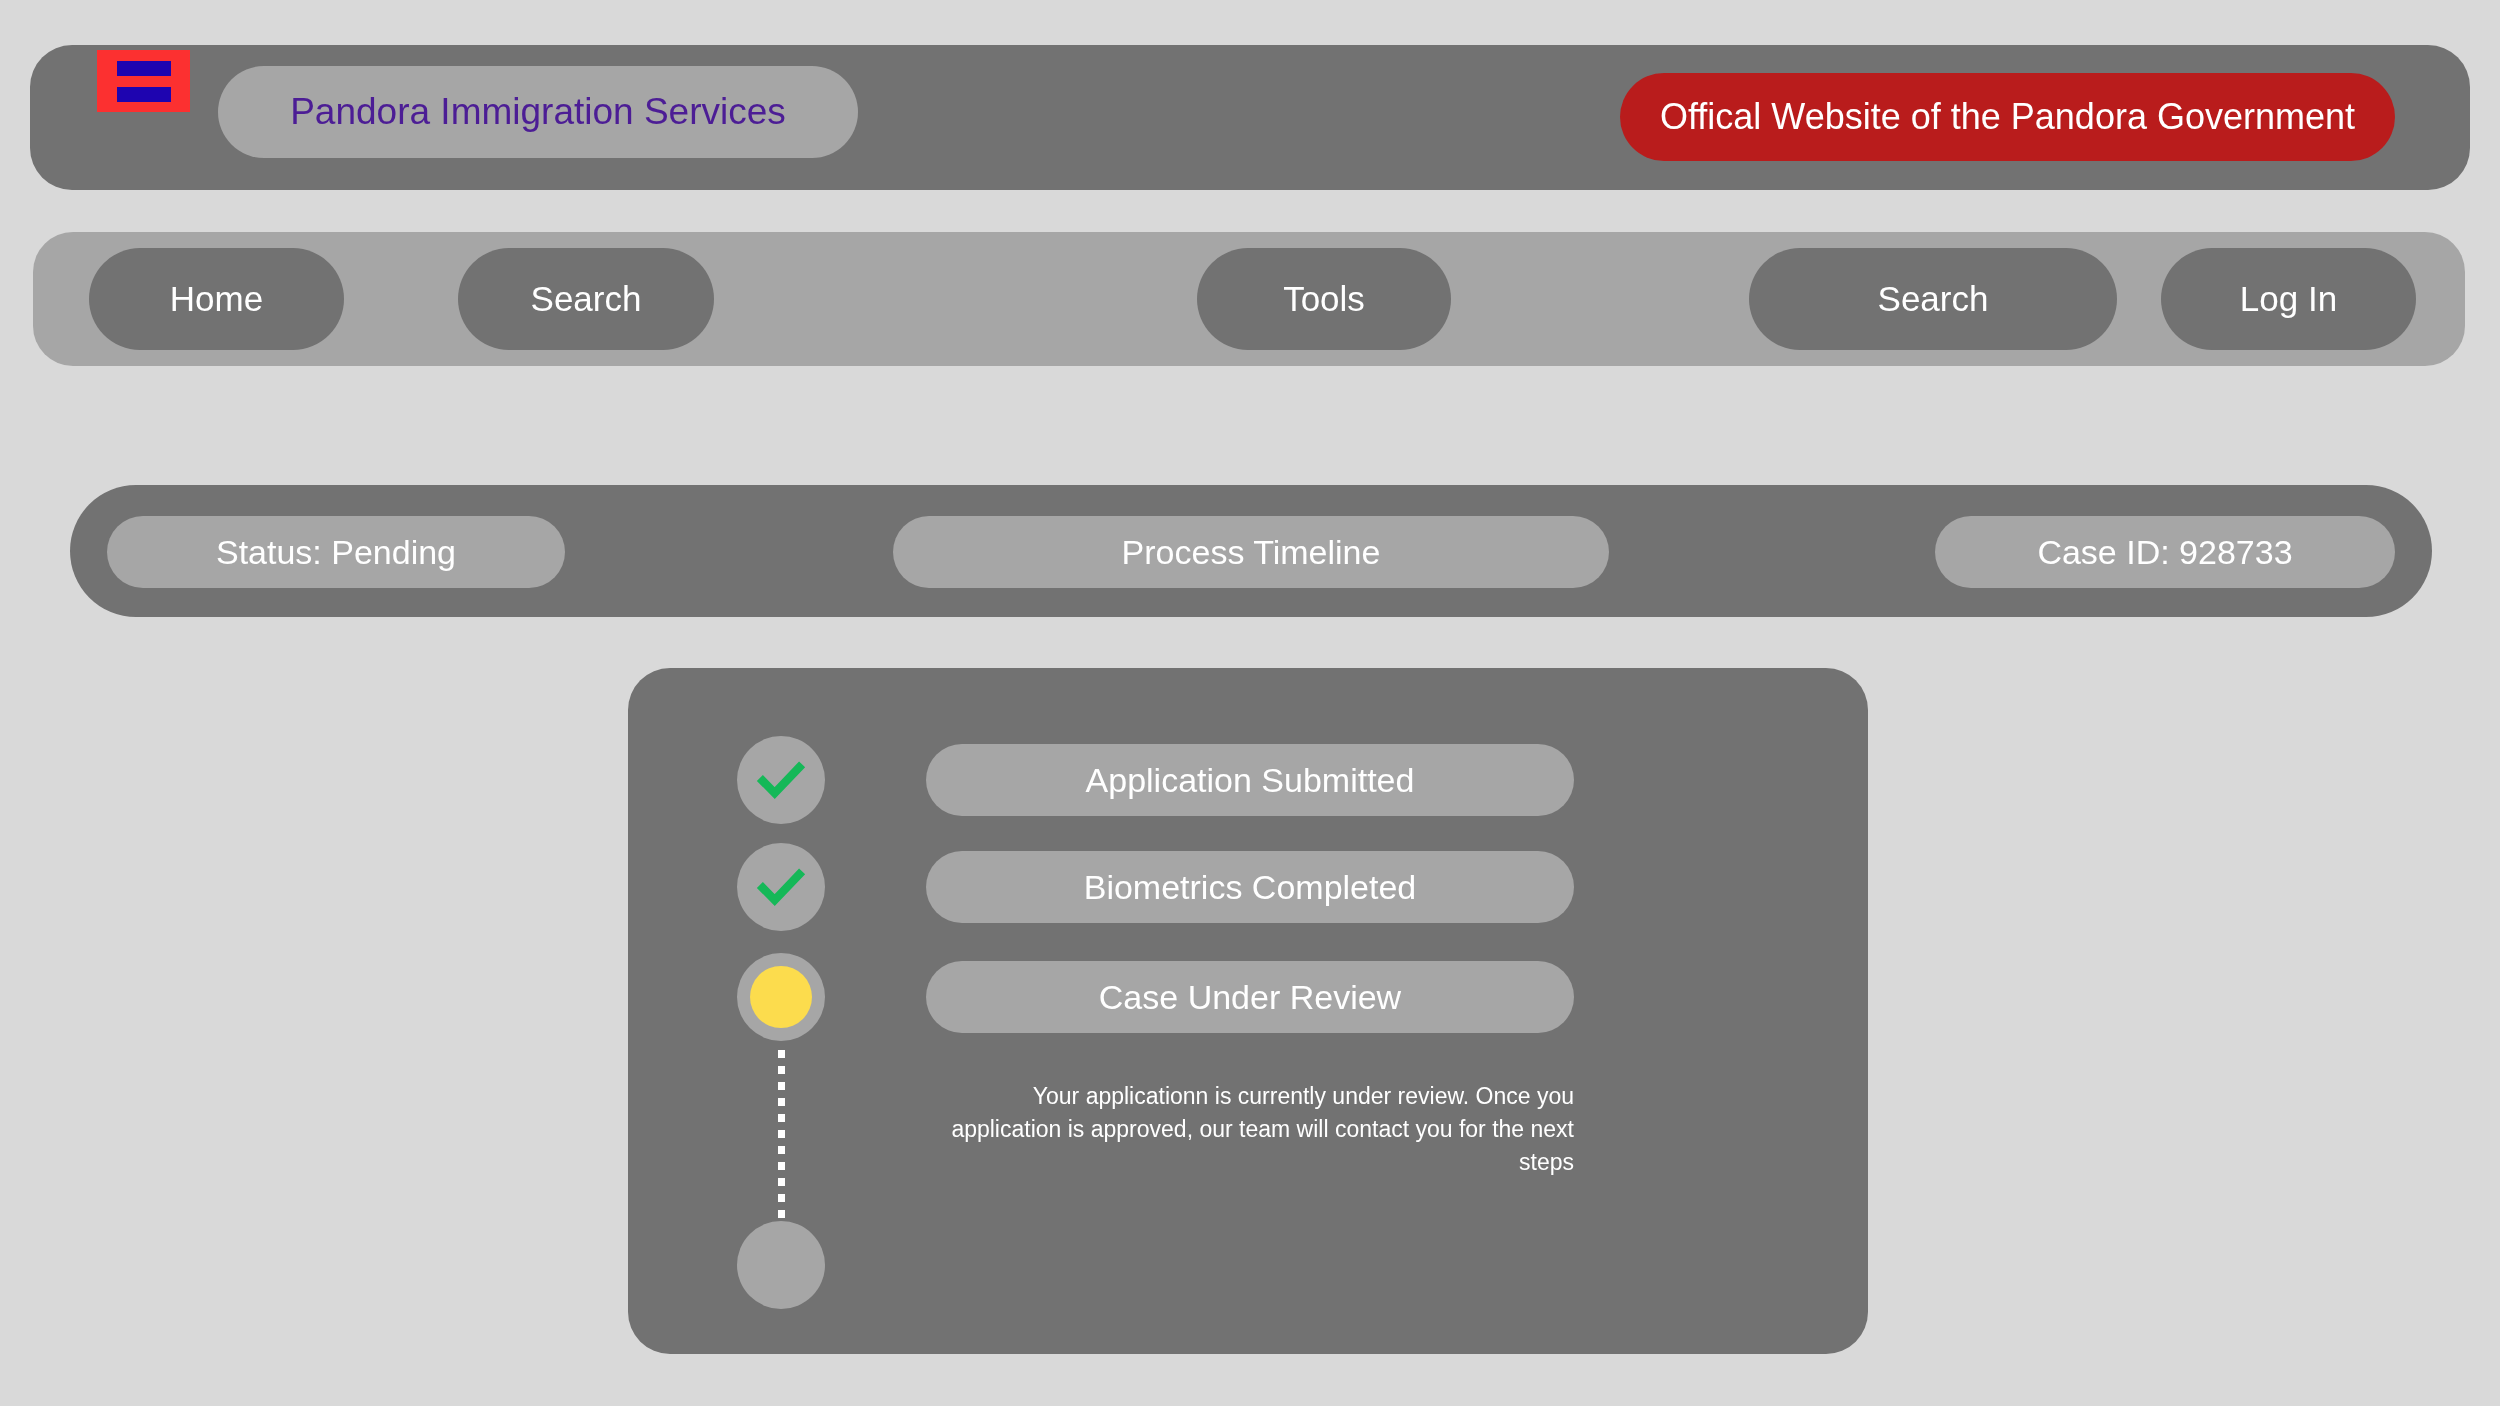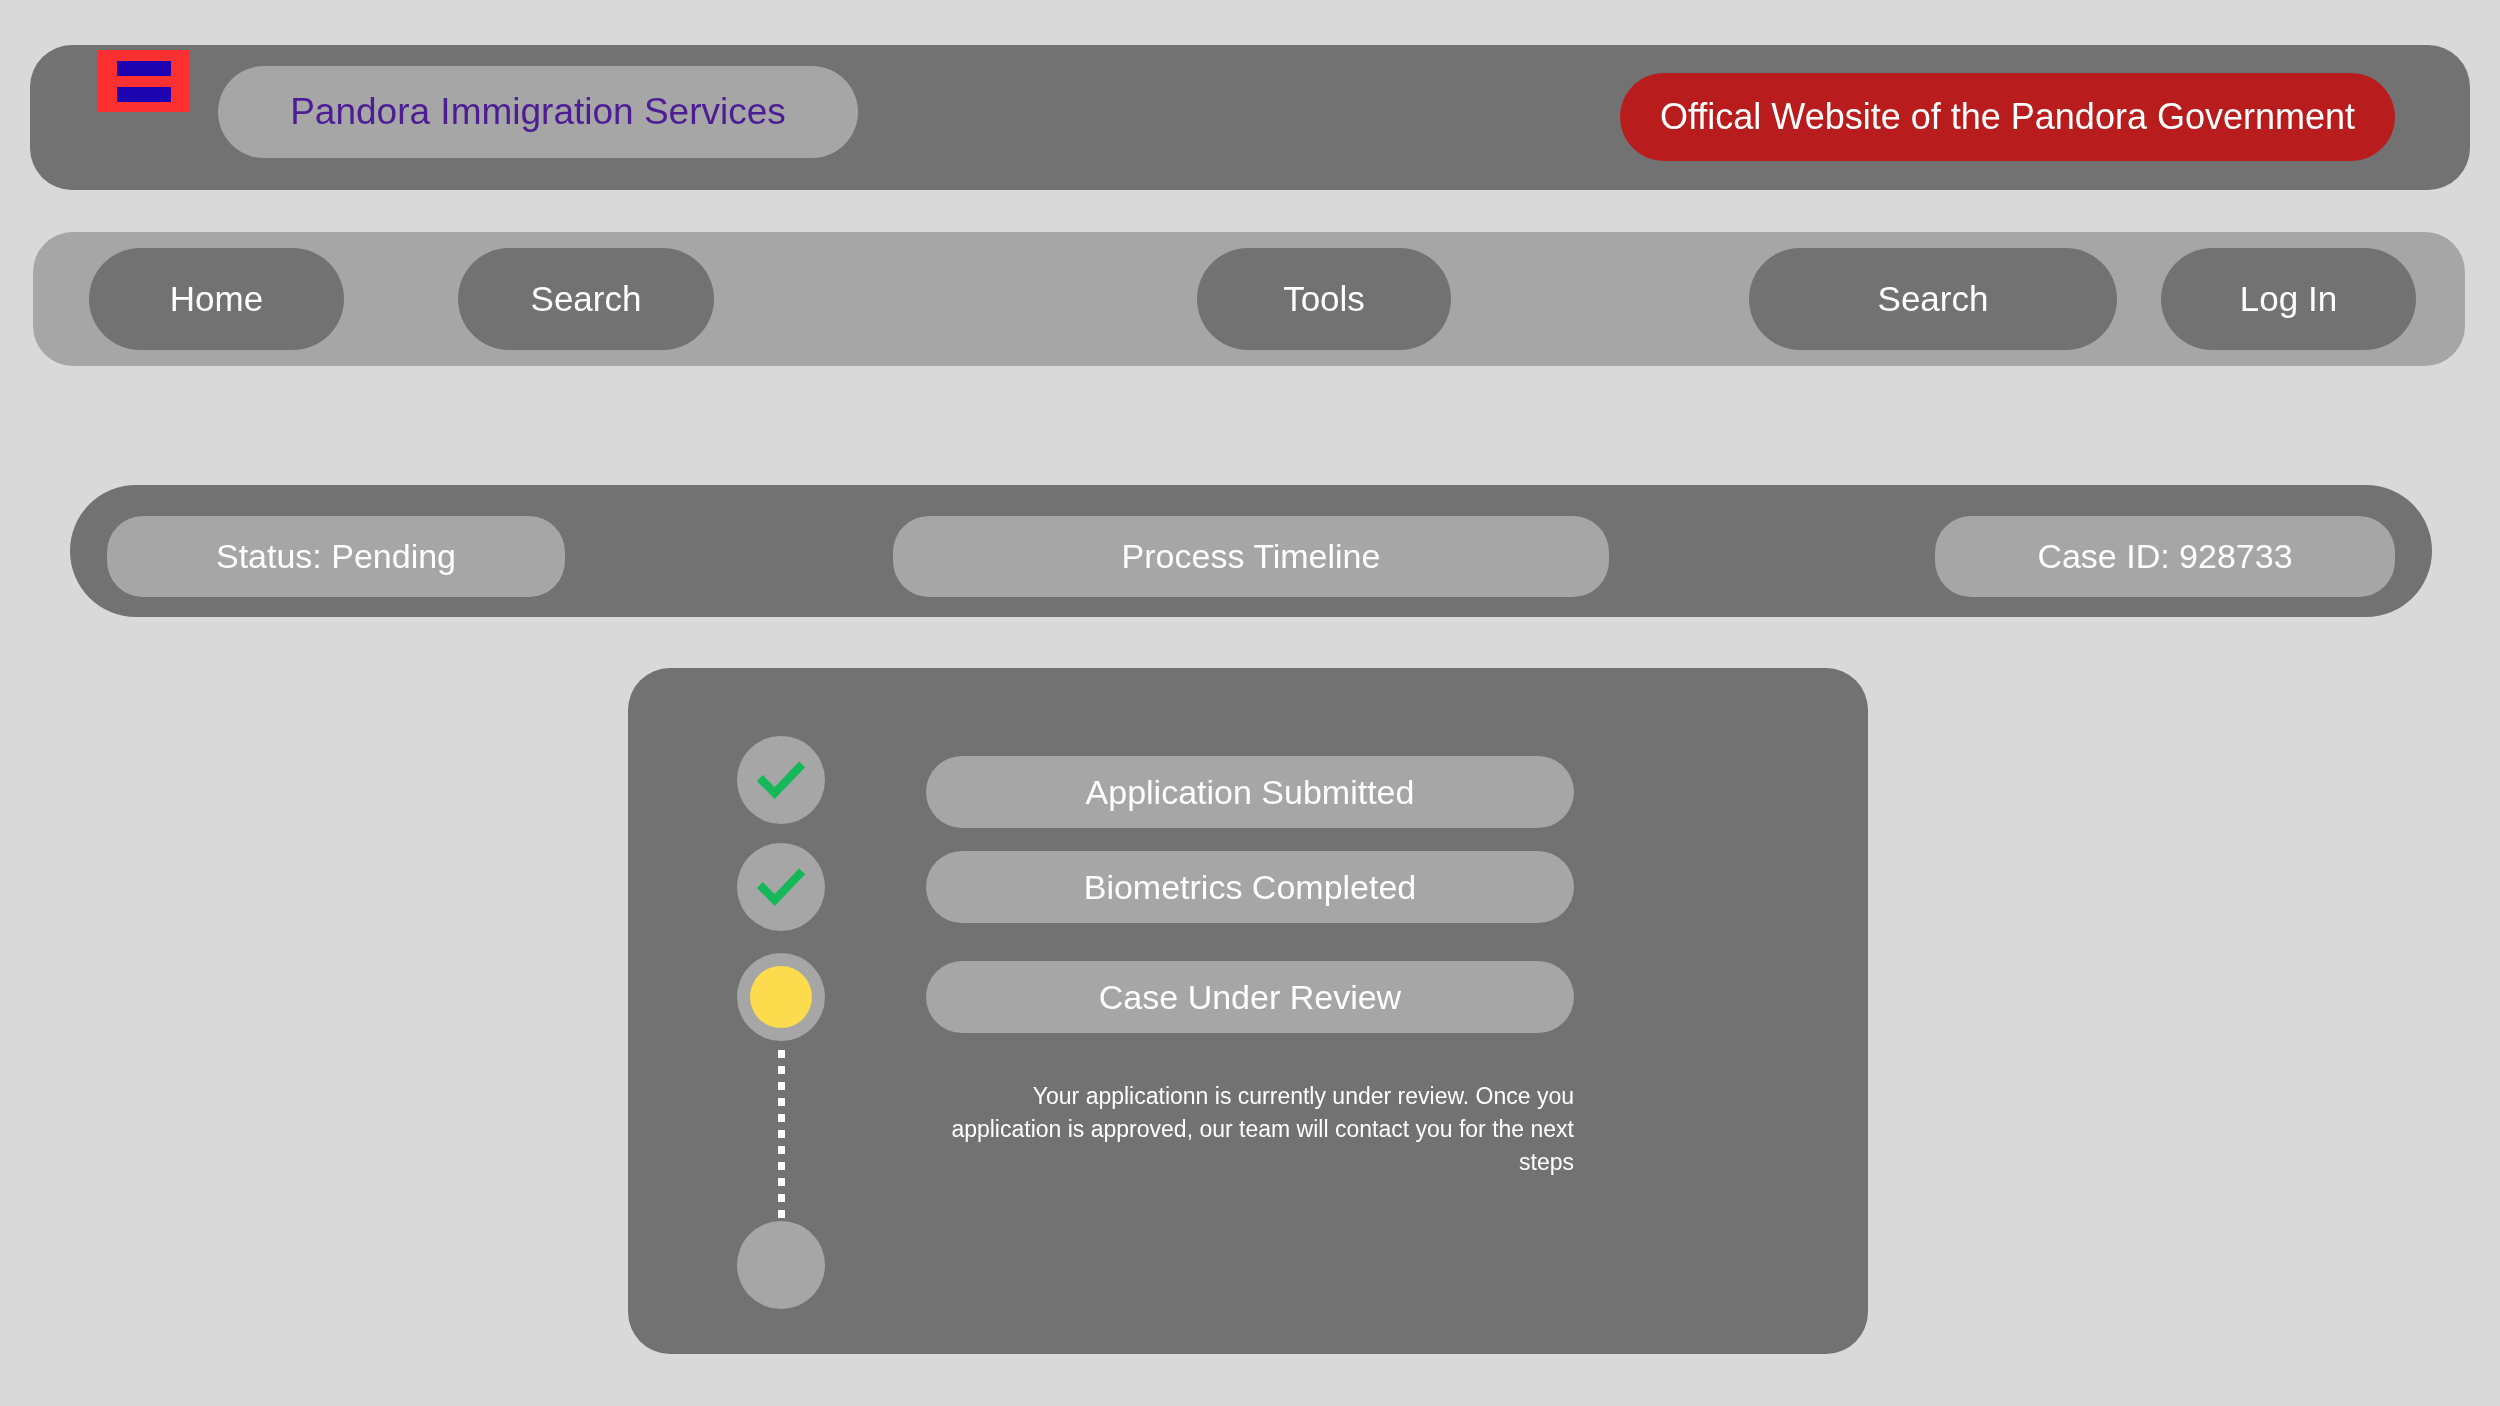--- a/index.html
+++ b/index.html
@@ -122,21 +122,21 @@
     top: 485px;
     width: 2362px;
     height: 132px;
     background: #727272;
     border-radius: 66px;
   }
 
   .status-chip {
     position: absolute;
     top: 516px;
-    height: 81px;
+    height: 72px;
     background: #a6a6a6;
     border-radius: 36px;
     display: flex;
     align-items: center;
     justify-content: center;
     color: #ffffff;
     font-size: 34px;
   }
   .chip-status   { left: 107px;  width: 458px; }
   .chip-process  { left: 893px;  width: 716px; }
@@ -210,21 +210,21 @@
     height: 72px;
     background: #a6a6a6;
     border-radius: 36px;
     display: flex;
     align-items: center;
     justify-content: center;
     color: #ffffff;
     font-size: 34px;
     cursor: pointer;
   }
-  .step-pill-0 { top: 88px;  }
+  .step-pill-0 { top: 76px;  }
   .step-pill-1 { top: 183px; }
   .step-pill-2 { top: 293px; }
   .step-pill-3 { top: 561px; }
 
   .review-note {
     position: absolute;
     left: 298px;
     top: 412px;
     width: 648px;
     text-align: right;

